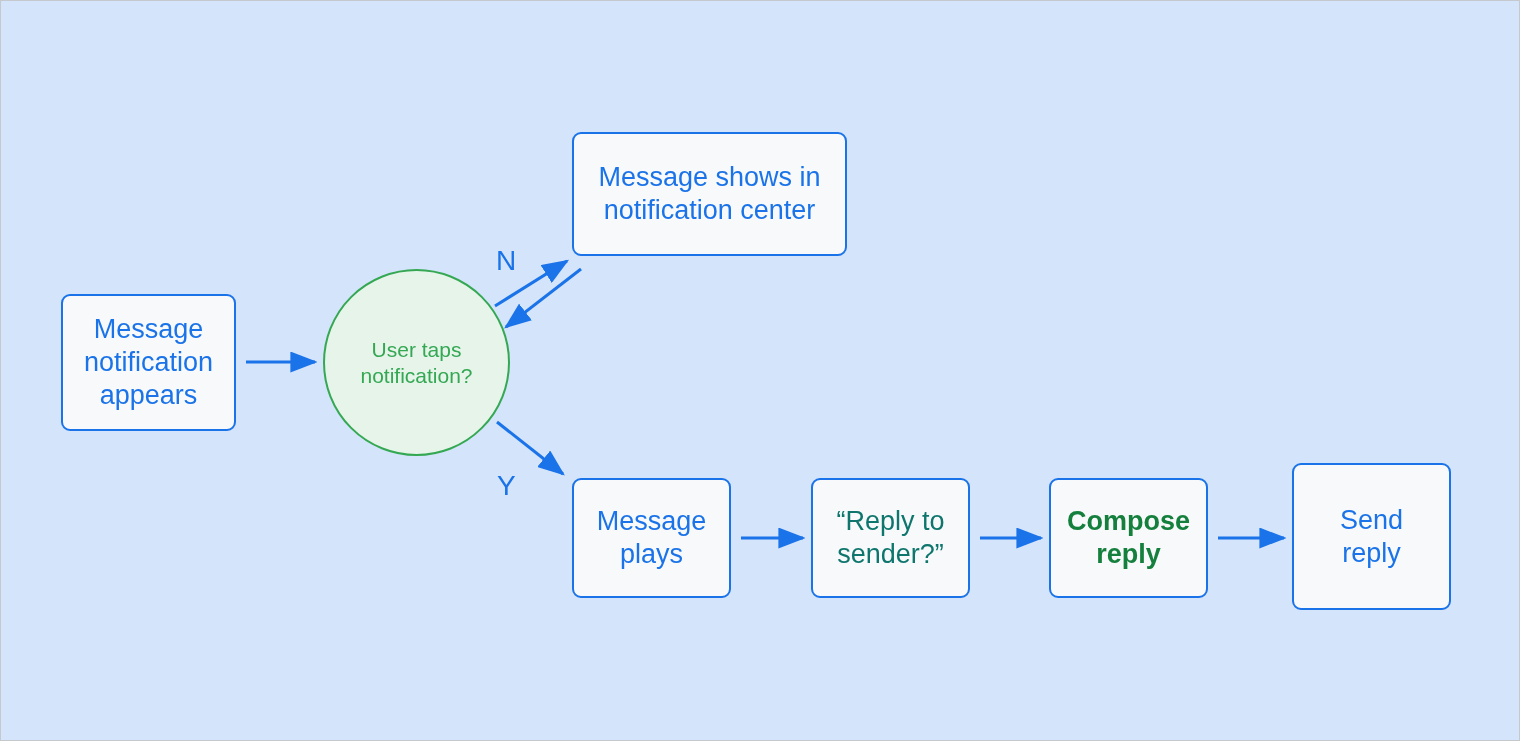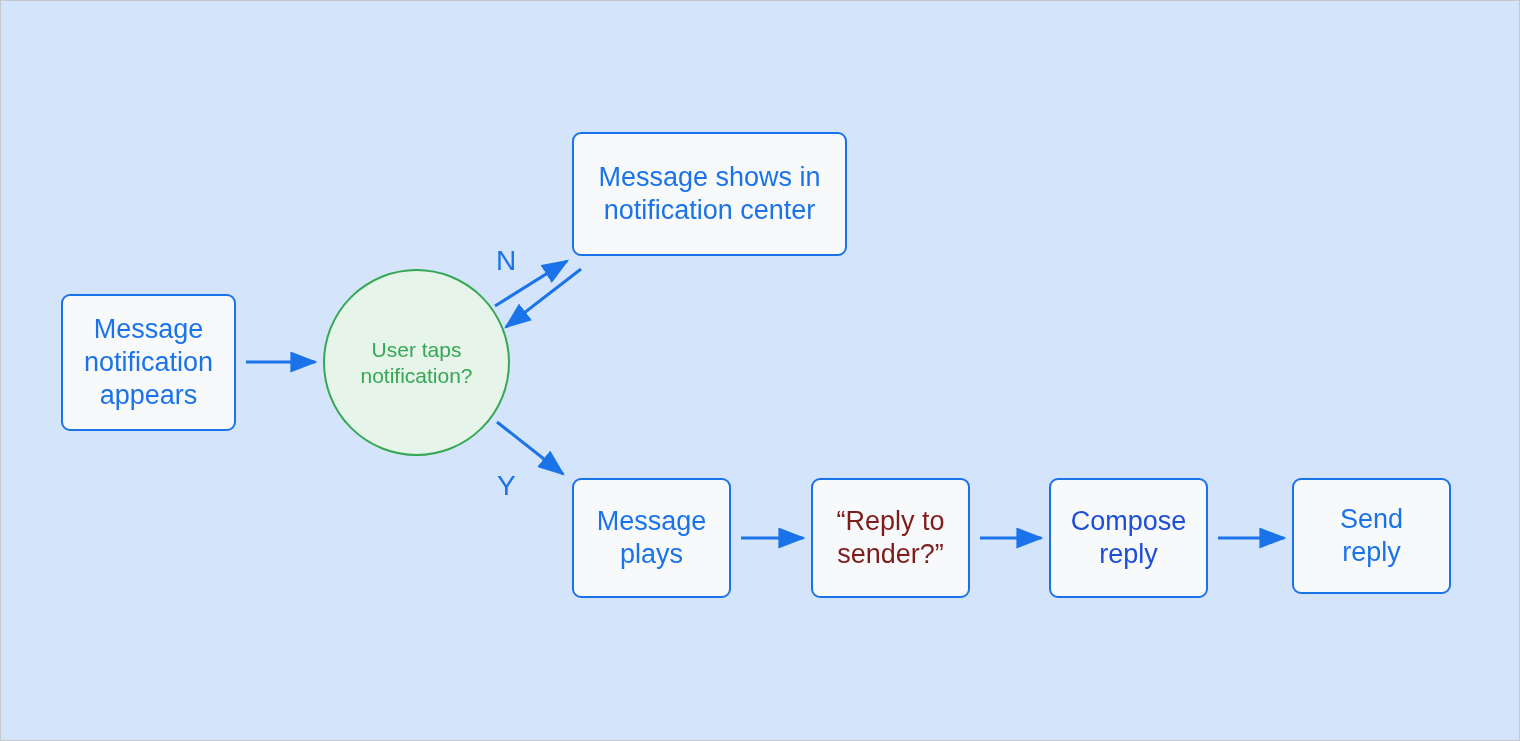--- a/index.html
+++ b/index.html
@@ -114,26 +114,26 @@
     <span class="circle-label">User taps
 notification?</span>
   </div>
 
   <div class="node node-box" id="n-2" style="left: 571px; top: 131px; width: 275px; height: 124px; background: rgb(248, 249, 250); border-color: rgb(26, 115, 232); color: rgb(26, 115, 232); text-align: center;">Message shows in
 notification center</div>
 
   <div class="node node-box" id="n-3" style="left: 571px; top: 477px; width: 159px; height: 120px; background: rgb(248, 249, 250); border-color: rgb(26, 115, 232); color: rgb(26, 115, 232);">Message
 plays</div>
 
-  <div class="node node-box" id="n-4" style="left: 810px; top: 477px; width: 159px; height: 120px; background: rgb(248, 249, 250); border-color: rgb(26, 115, 232); color: #7f1d1d;">“Reply to
+  <div class="node node-box" id="n-4" style="left: 810px; top: 477px; width: 159px; height: 120px; background: rgb(248, 249, 250); border-color: rgb(26, 115, 232); color: #0f766e;">“Reply to
 sender?”</div>
 
-  <div class="node node-box" id="n-5" style="left: 1048px; top: 477px; width: 159px; height: 120px; background: rgb(248, 249, 250); border-color: rgb(26, 115, 232); color: #1d4ed8;">Compose
+  <div class="node node-box" id="n-5" style="left: 1048px; top: 477px; width: 159px; height: 120px; background: rgb(248, 249, 250); border-color: rgb(26, 115, 232); color: #15803d; font-weight: bold;">Compose
 reply</div>
 
-  <div class="node node-box" id="n-6" style="left: 1291px; top: 477px; width: 159px; height: 116px; background: rgb(248, 249, 250); border-color: rgb(26, 115, 232); color: rgb(26, 115, 232);">Send
+  <div class="node node-box" id="n-6" style="left: 1291px; top: 462px; width: 159px; height: 147px; background: rgb(248, 249, 250); border-color: rgb(26, 115, 232); color: rgb(26, 115, 232);">Send
 reply</div>
 
   <div class="edge-label" id="el-0" style="left: 495px; top: 246px; color: rgb(26, 115, 232);">N</div>
 
   <div class="edge-label" id="el-1" style="left: 496px; top: 471px; color: rgb(26, 115, 232);">Y</div>
 
 </div>
 
 </body></html>

